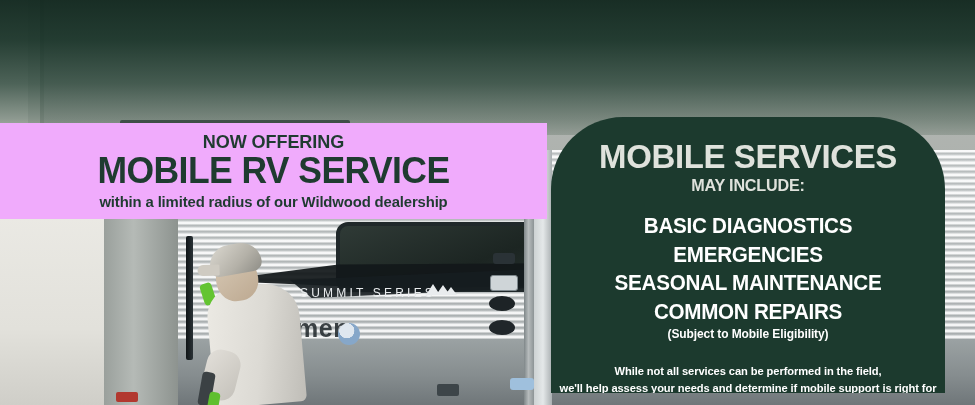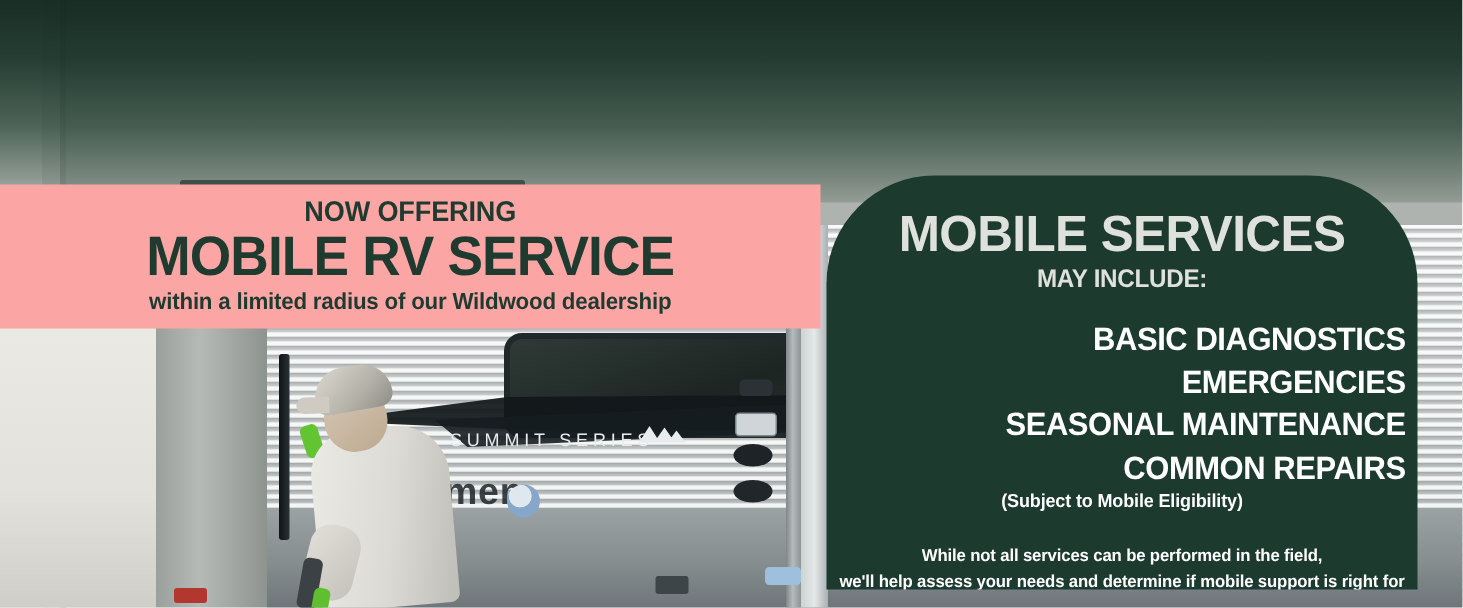--- a/index.html
+++ b/index.html
@@ -242,21 +242,21 @@
     transform: scaleX(0.96);
     text-shadow: 0 1px 3px rgba(0,0,0,0.35);
     white-space: nowrap;
   }
 
   
   .left-panel {
     position: absolute;
     left: 0; top: 123px;
     width: 547px; height: 96px;
-    background: #fca5a5;
+    background: #f0abfc;
     z-index: 5;
     text-align: center;
   }
   .lp-kicker {
     margin: 8px 0 0 0;
     font-size: 19px;
     font-weight: bold;
     color: #1f3b30;
     letter-spacing: -0.1px;
     transform: scaleX(0.95);
@@ -304,21 +304,20 @@
     font-size: 17px;
     font-weight: bold;
     color: #dfe2dc;
     letter-spacing: -0.2px;
     transform: scaleX(0.95);
   }
   .gp-list {
     margin: 16px 0 0 0;
     padding: 0;
     list-style: none;
-    text-align: right;
   }
   .gp-list li {
     font-size: 21.5px;
     font-weight: bold;
     color: #ffffff;
     line-height: 1.33;
     letter-spacing: -0.3px;
     transform: scaleX(0.96);
   }
   .gp-note {

